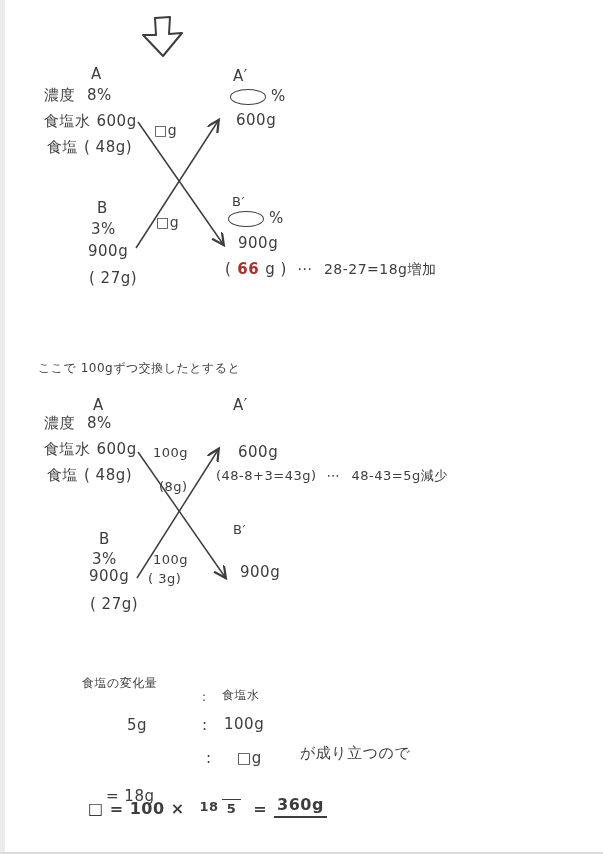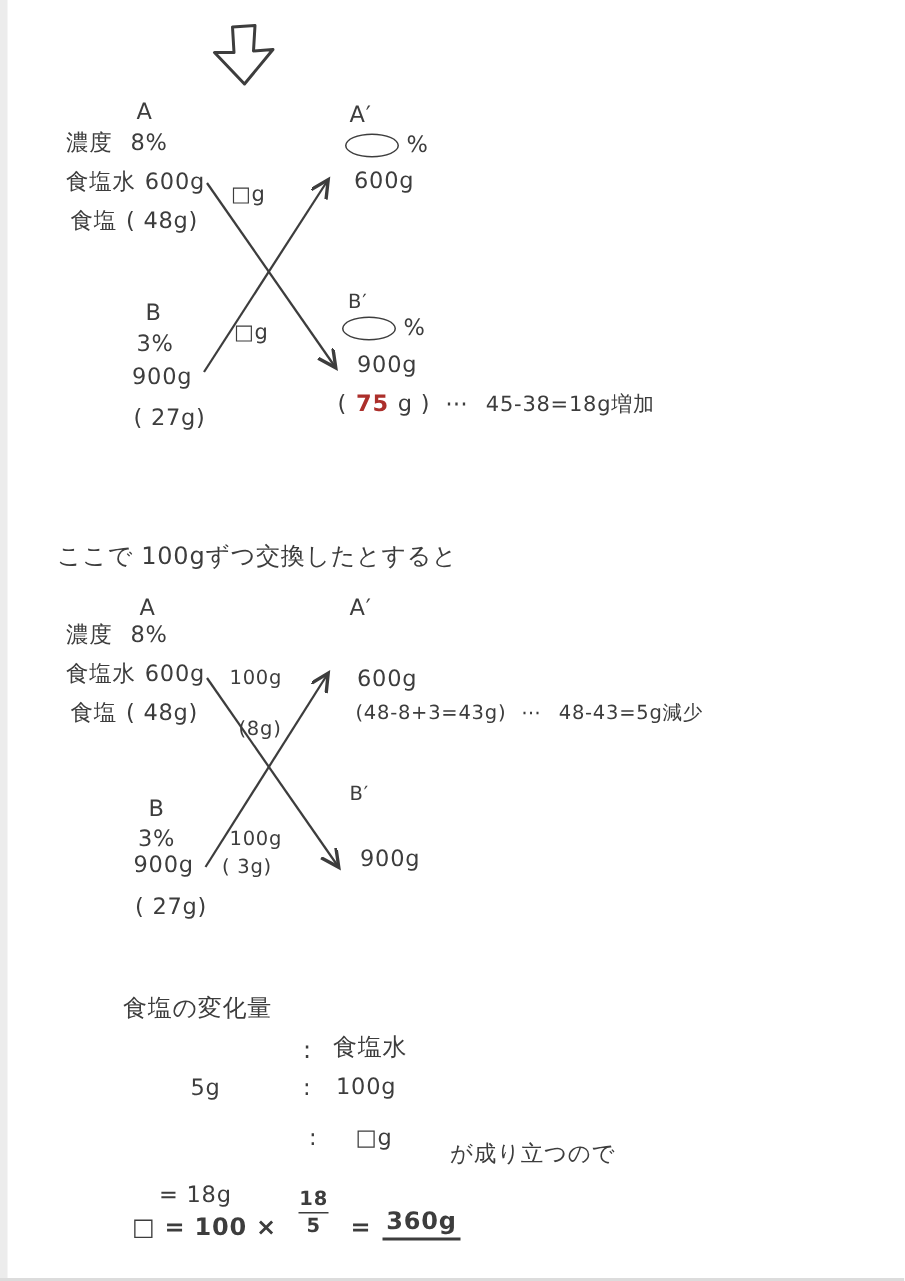--- a/index.html
+++ b/index.html
@@ -14,36 +14,36 @@
   }
   #page::before{ 
     content:"";position:absolute;left:0;top:0;width:5px;height:100%;
     background:#ececec;
   }
   #page::after{ 
     content:"";position:absolute;left:0;bottom:0;width:100%;height:2px;
     background:#dcdcdc;
   }
   .hw{position:absolute;white-space:nowrap;letter-spacing:.5px;line-height:1.15;}
-  .s13{font-size:13px}.s14{font-size:14px}.s15{font-size:15px}.s16{font-size:16px}
+  .s13{font-size:13px}.s14{font-size:14px}.s15{font-size:15px}.s16{font-size:12px}
   .red{color:var(--red);font-weight:bold;}
   .gap{display:inline-block;width:12px;}
   .gap-s{display:inline-block;width:6px;}
   .oval{
     display:inline-block;width:34px;height:14px;
     border:1.7px solid var(--ink);border-radius:50%;
     vertical-align:middle;margin-right:5px;
   }
   .dots{letter-spacing:2px;margin:0 10px;}
   .wavy{
     text-decoration:underline wavy;text-decoration-thickness:1.3px;
     text-underline-offset:4px;margin:0 6px;
   }
   .frac{
-    display:inline-flex;flex-direction:column;align-items:center;
+    display:inline-flex;flex-direction:row;align-items:center;
     line-height:1;font-size:13px;vertical-align:middle;margin:0 5px;
     transform:translateY(-3px);
   }
   .frac .num{padding:0 3px 2px;}
   .frac .den{border-top:1.6px solid var(--ink);padding:2px 5px 0;}
   .result-underline{
     border-bottom:2px solid var(--ink);padding:0 3px 2px;
   }
   .eq-row{display:flex;align-items:flex-end;gap:7px;font-size:16px;font-weight:bold;}
   svg{display:block;overflow:visible;}
@@ -90,21 +90,21 @@
     <span class="oval"></span><span>%</span>
   </div>
   <div class="hw s15" style="left:236px;top:112px">600g</div>
 
   <div class="hw s13" style="left:232px;top:195px">B′</div>
   <div class="hw s15" style="left:228px;top:210px">
     <span class="oval"></span><span>%</span>
   </div>
   <div class="hw s15" style="left:238px;top:235px">900g</div>
   <div class="hw s15" style="left:225px;top:261px">
-    <span>(</span><span class="gap-s"></span><span class="red">75</span><span class="gap-s"></span><span>g )</span><span class="dots">⋯</span><span class="s14">45-38=18g増加</span>
+    <span>(</span><span class="gap-s"></span><span class="red">66</span><span class="gap-s"></span><span>g )</span><span class="dots">⋯</span><span class="s14">28-27=18g増加</span>
   </div>
 
   <div class="hw s16" style="left:38px;top:362px">ここで 100gずつ交換したとすると</div>
 
   <div class="hw s15" style="left:93px;top:397px">A</div>
   <div class="hw s15" style="left:44px;top:415px">
     <span>濃度</span><span class="gap"></span><span>8%</span>
   </div>
   <div class="hw s15" style="left:44px;top:441px">
     <span>食塩水</span><span class="gap-s"></span><span>600g</span>
@@ -127,40 +127,40 @@
     <line x1="10" y1="10" x2="97" y2="135" stroke="var(--ink)" stroke-width="1.5" marker-end="url(#ah2)"></line>
     <line x1="9" y1="136" x2="90" y2="8" stroke="var(--ink)" stroke-width="1.5" marker-end="url(#ah2)"></line>
   </svg>
   <div class="hw s13" style="left:153px;top:446px">100g</div>
   <div class="hw s13" style="left:159px;top:480px">(8g)</div>
   <div class="hw s13" style="left:153px;top:553px">100g</div>
   <div class="hw s13" style="left:148px;top:572px">( 3g)</div>
 
   <div class="hw s15" style="left:233px;top:397px">A′</div>
   <div class="hw s15" style="left:238px;top:444px">600g</div>
-  <div class="hw s13" style="left:237px;top:469px">
+  <div class="hw s13" style="left:216px;top:469px">
     <span>(48-8+3=43g)</span><span class="dots">⋯</span><span>48-43=5g減少</span>
   </div>
 
   <div class="hw s13" style="left:233px;top:523px">B′</div>
   <div class="hw s15" style="left:240px;top:564px">900g</div>
 
 
-  <div class="hw s16" style="left:82px;top:663px">食塩の変化量</div>
+  <div class="hw s16" style="left:82px;top:677px">食塩の変化量</div>
   <div class="hw s16" style="left:202px;top:691px">:</div>
   <div class="hw s16" style="left:222px;top:689px">食塩水</div>
 
   <div class="hw s15" style="left:127px;top:717px">5g</div>
   <div class="hw s15" style="left:202px;top:717px">:</div>
   <div class="hw s15" style="left:224px;top:716px">100g</div>
 
   <div class="hw s15" style="left:106px;top:788px">= 18g</div>
   <div class="hw s15" style="left:206px;top:750px">:</div>
   <div class="hw s15" style="left:237px;top:750px">□g</div>
-  <div class="hw s15" style="left:300px;top:761px">が成り立つので</div>
+  <div class="hw s15" style="left:300px;top:745px">が成り立つので</div>
 
   <div class="hw eq-row" style="left:88px;top:796px">
     <span>□ = 100 ×</span>
     <span class="frac">
       <span class="num">18</span>
       <span class="den">5</span>
     </span>
     <span>=</span>
     <span class="result-underline">360g</span>
   </div>

